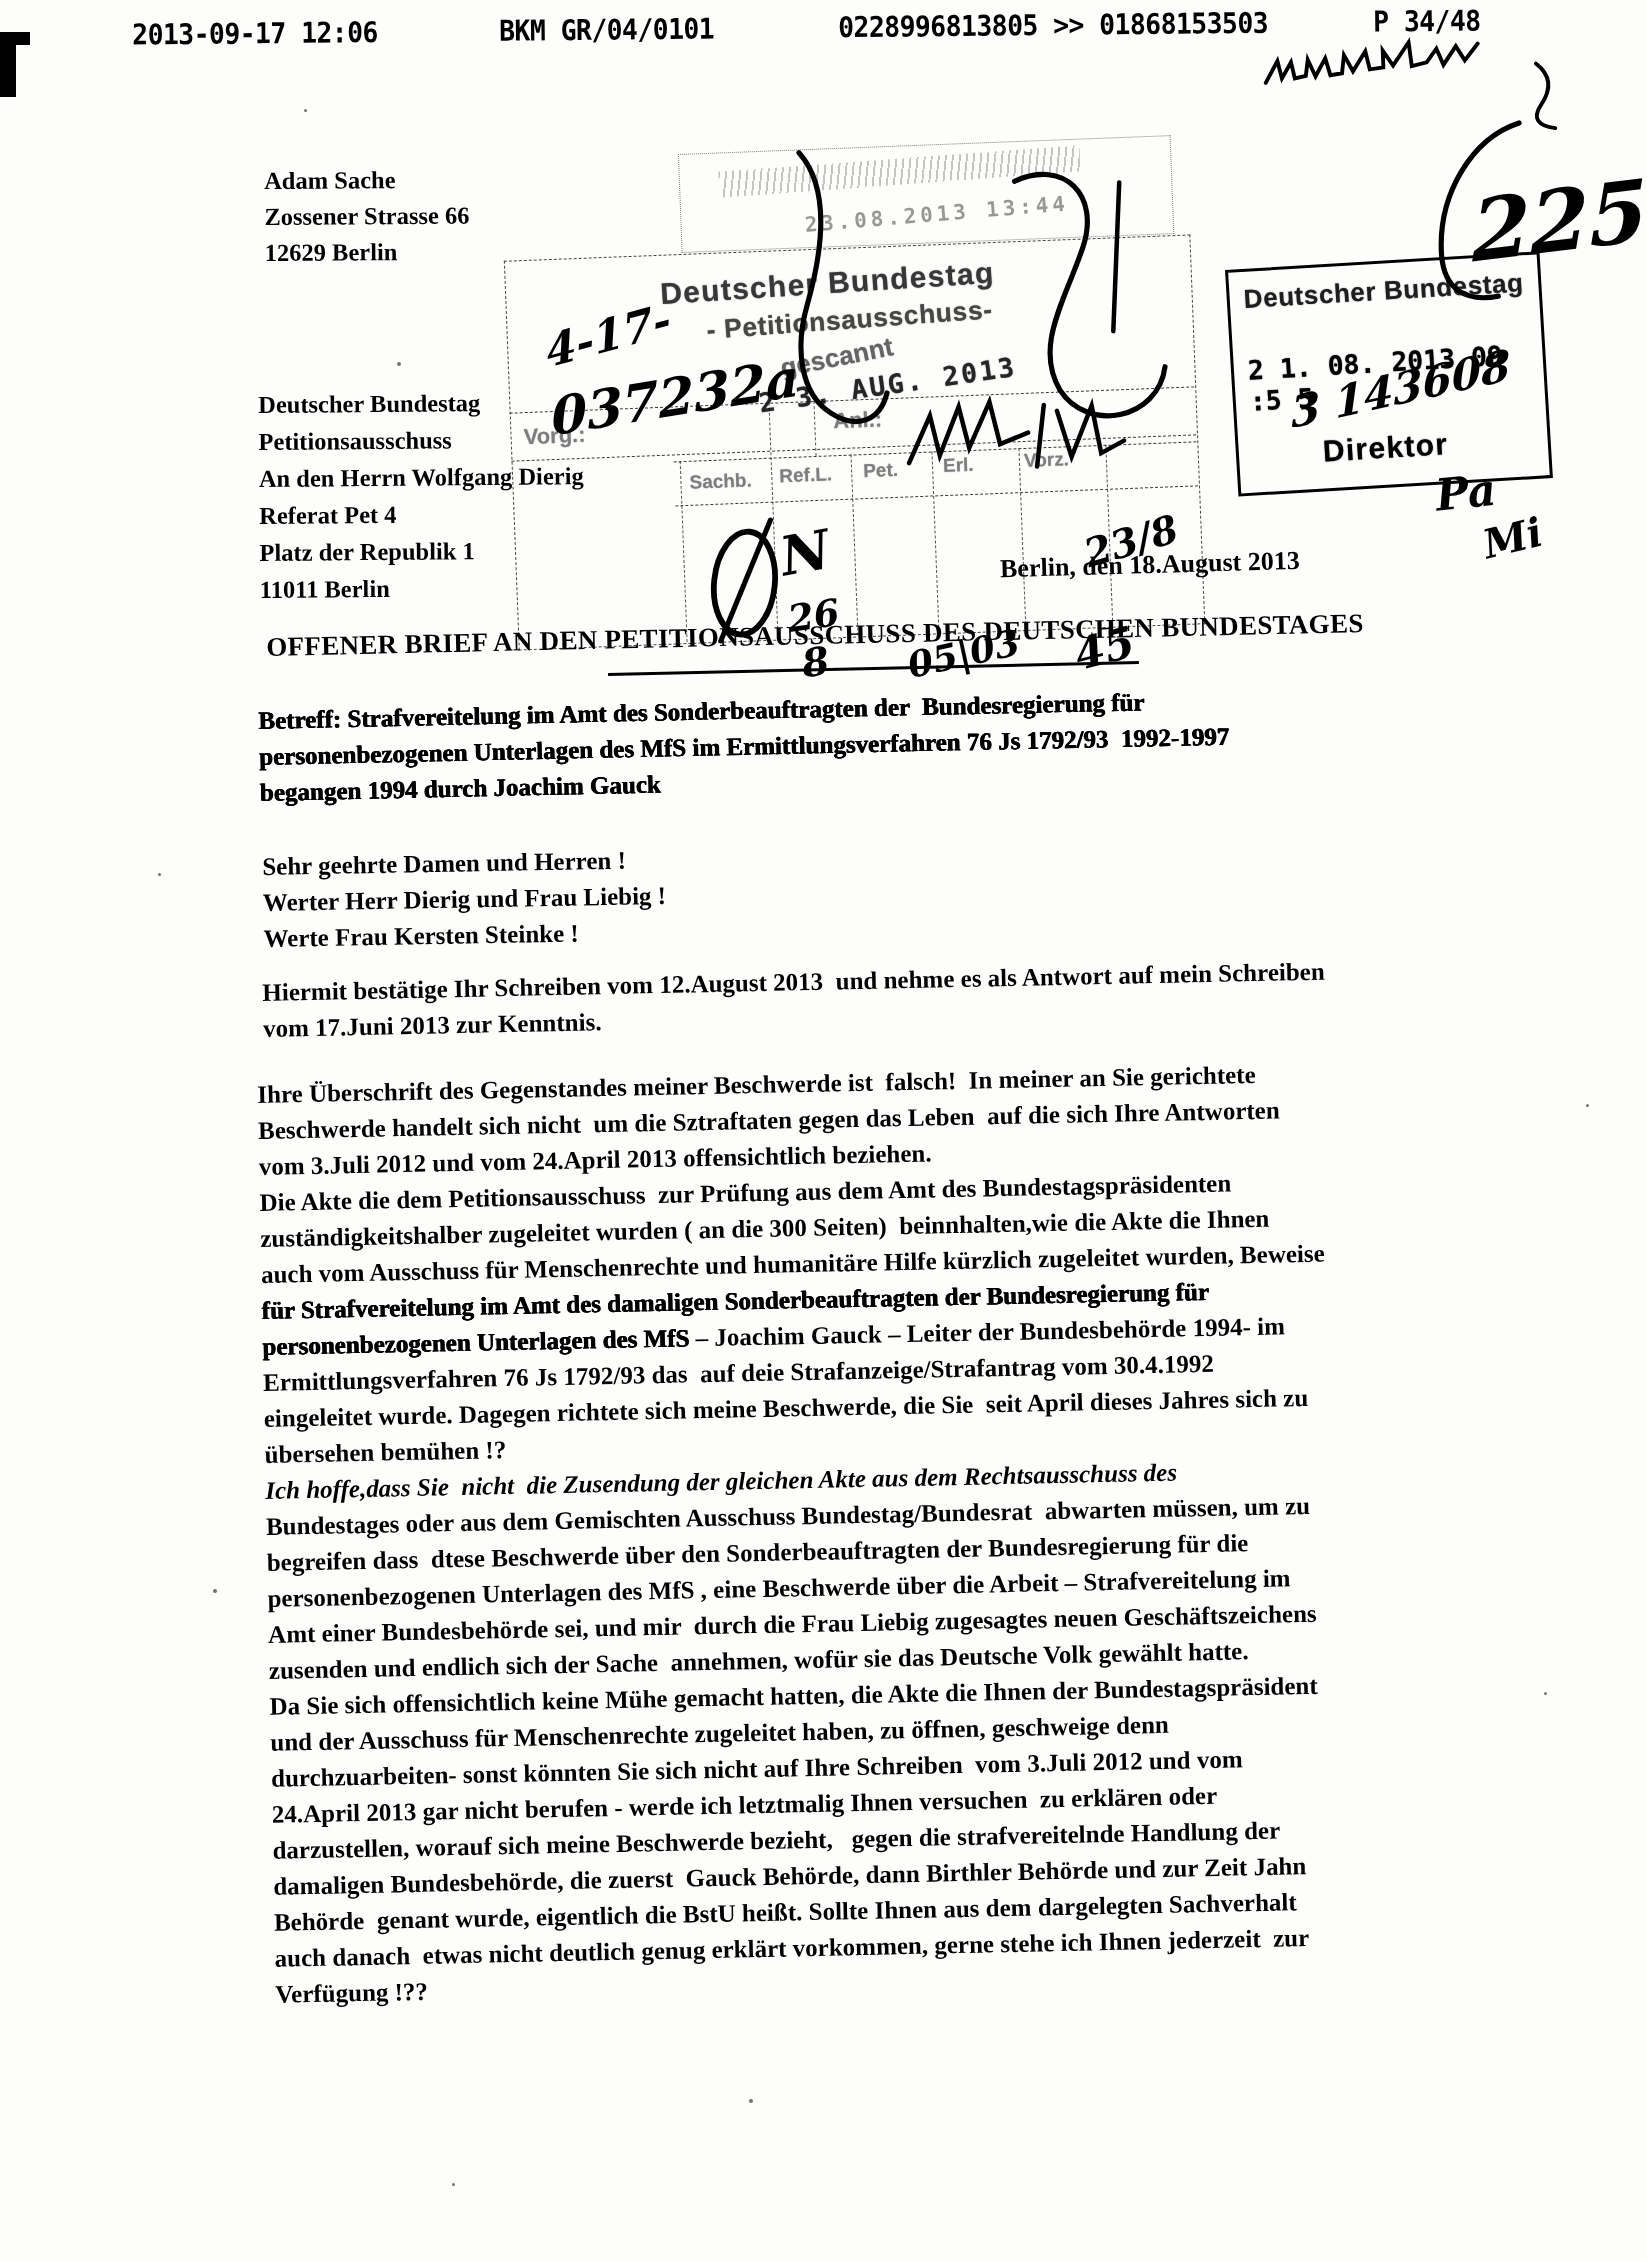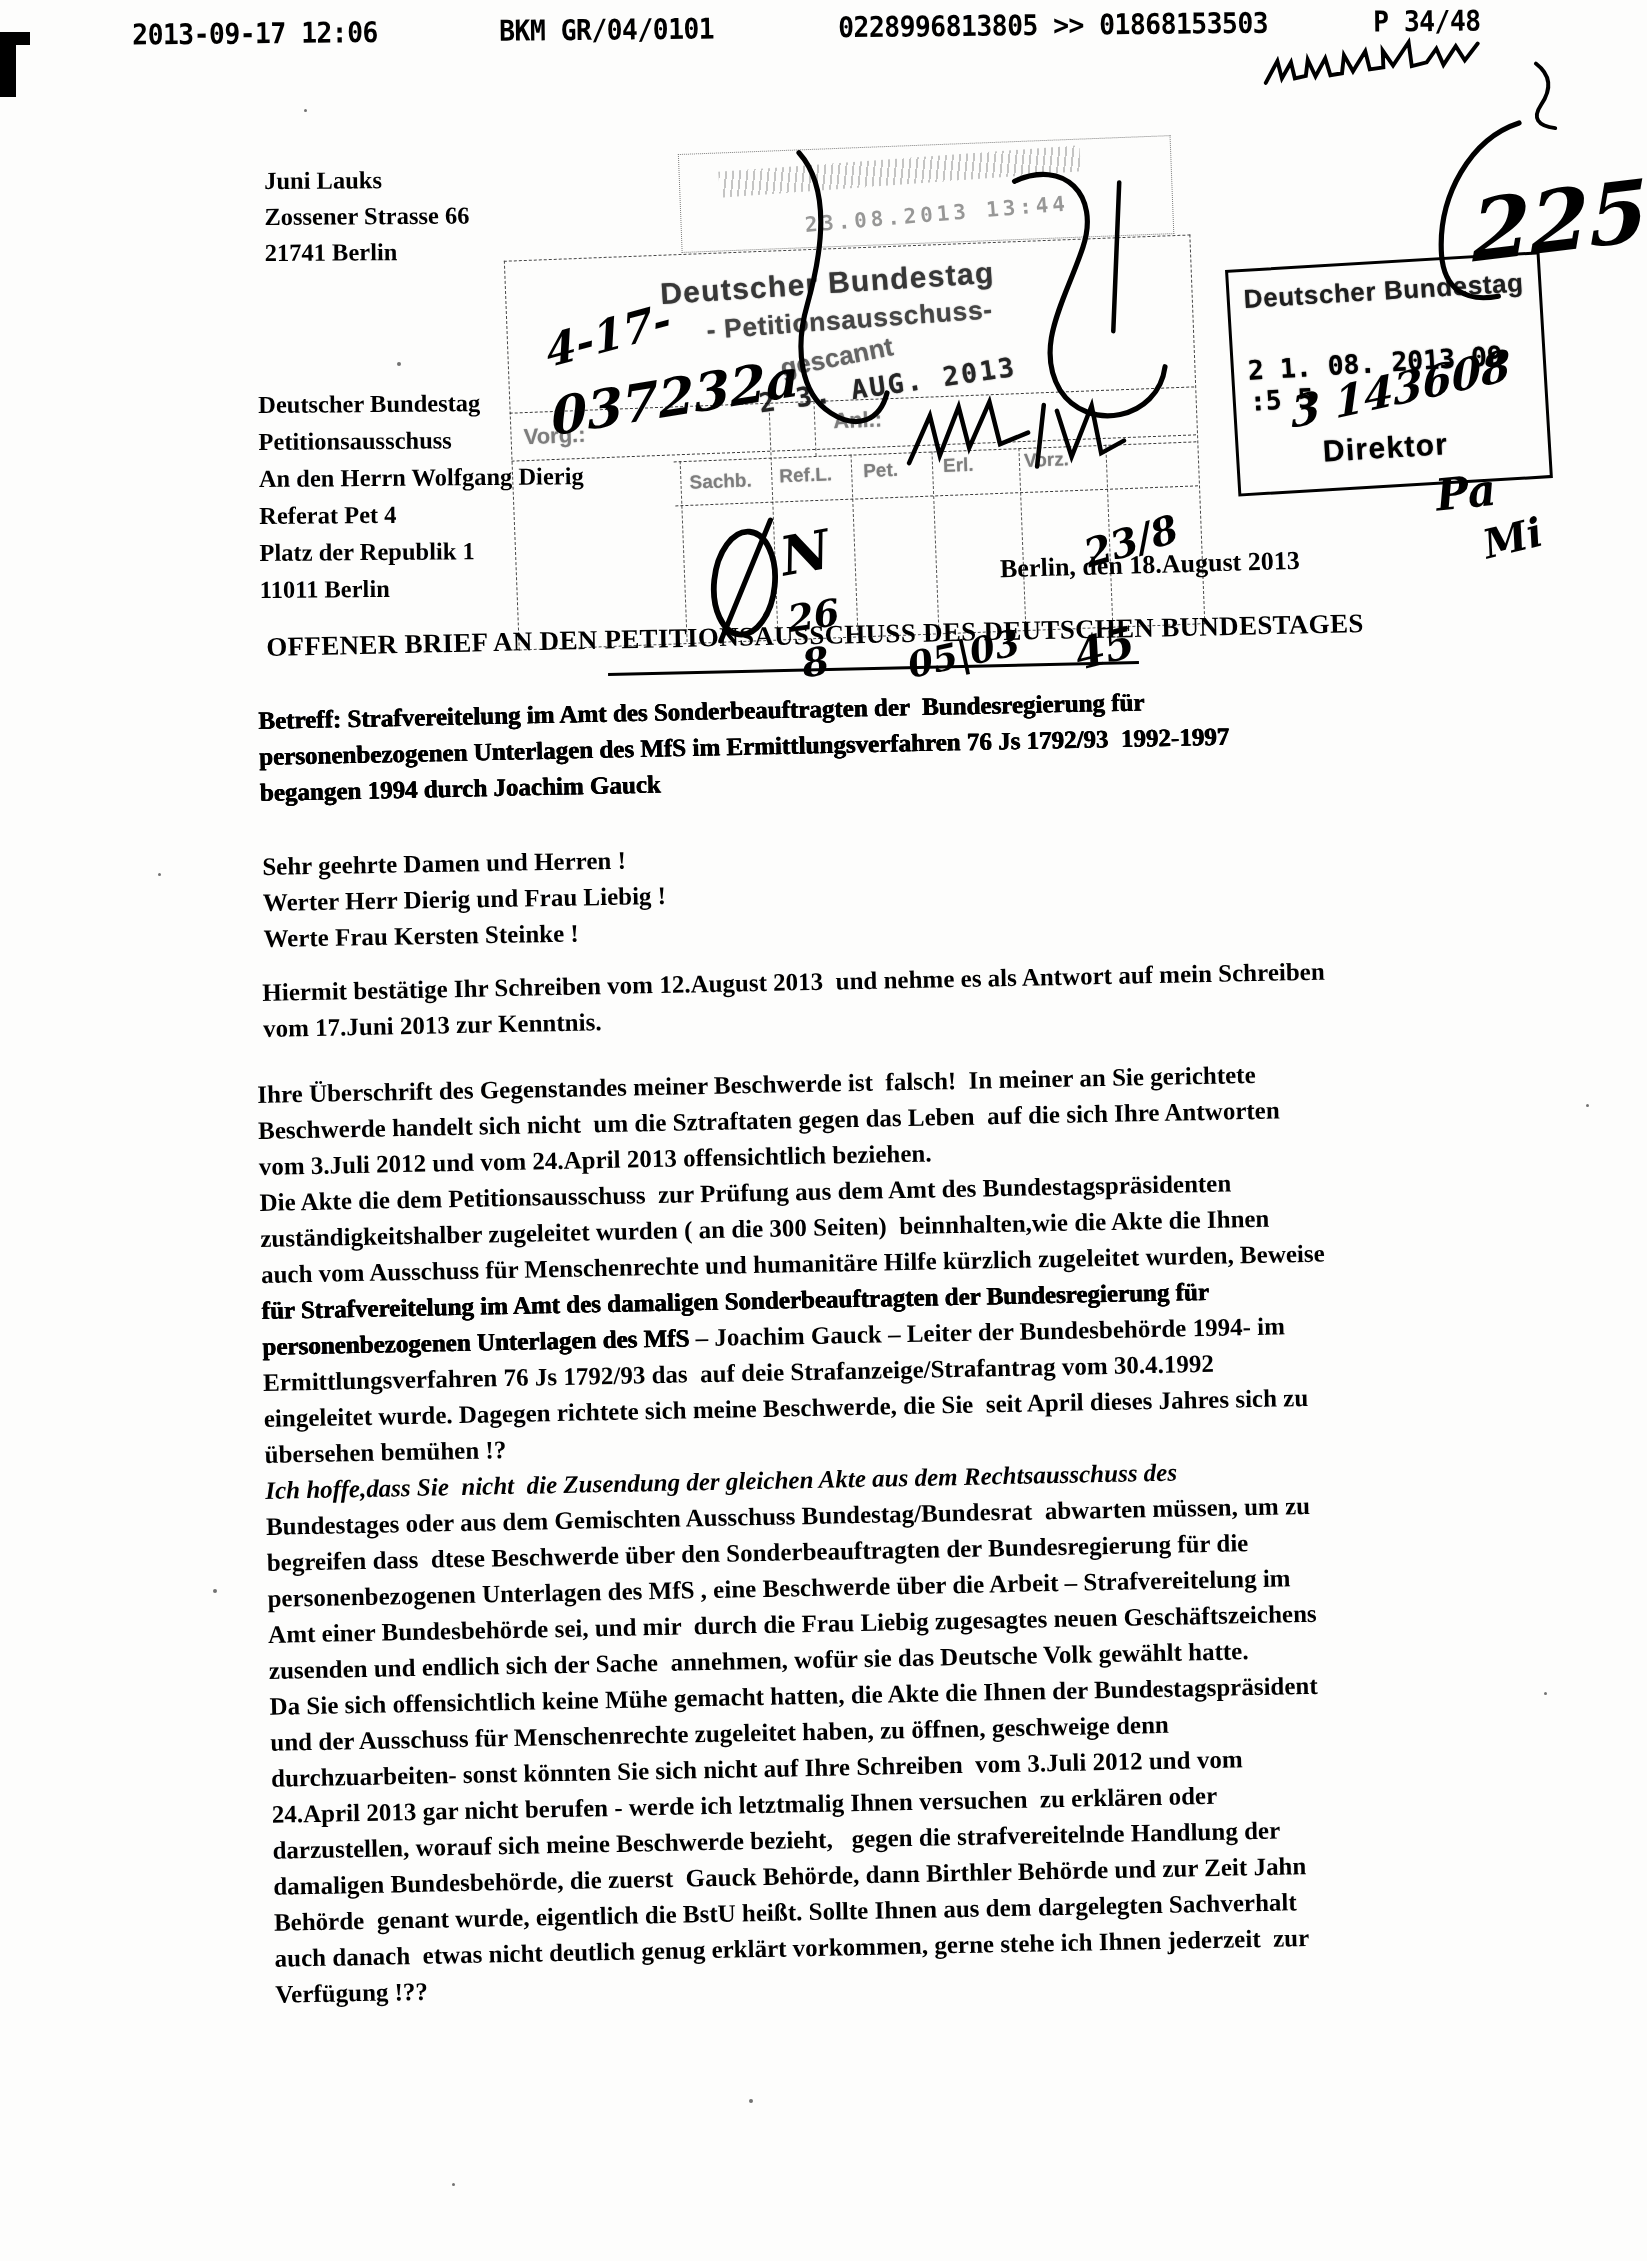--- a/index.html
+++ b/index.html
@@ -47,23 +47,23 @@
 </div>
 
 <svg class="abs" style="left:1227px;top:26px;" width="420" height="362" viewBox="0 0 650 560">
   <path d="M60,88 l18,-34 l7,27 l14,-25 l6,25 l17,-4 l3,-25 l12,26 l15,-28 l8,26 l18,-3 l3,-28 l14,25 l19,-31 l7,28 l21,-3 l-1,-26 l16,23 l24,-36 l5,37 l23,-6 l15,-21 l11,25 l19,-29 l14,22 l20,-26" fill="none" stroke="#000" stroke-width="6" stroke-linecap="round"></path>
   <path d="M478,58 q34,26 8,64 q-20,30 22,36" fill="none" stroke="#000" stroke-width="6" stroke-linecap="round"></path>
   <path d="M452,150 C378,174 326,262 332,354 C336,406 368,428 420,418" fill="none" stroke="#000" stroke-width="8" stroke-linecap="round"></path>
 </svg>
 <div class="abs hand" style="left:1471px;top:181px;font-size:85px;transform:rotate(-7deg) skewX(-6deg);">225</div>
 
 <div id="sender-lines" class="abs addr doc-text" style="left:264px;top:163px;transform:rotate(-0.4deg);">
-    <div class="bline"><span>Juni Lauks</span></div>
+    <div class="bline"><span>Adam Sache</span></div>
     <div class="bline"><span>Zossener Strasse 66</span></div>
-    <div class="bline"><span>21741 Berlin</span></div>
+    <div class="bline"><span>12629 Berlin</span></div>
   </div>
 
 <div id="recipient-lines" class="abs addr doc-text" style="left:258px;top:386px;line-height:37px;transform:rotate(-0.5deg);">
     <div class="bline"><span>Deutscher Bundestag</span></div>
     <div class="bline"><span>Petitionsausschuss</span></div>
     <div class="bline"><span>An den Herrn Wolfgang Dierig</span></div>
     <div class="bline"><span>Referat Pet 4</span></div>
     <div class="bline"><span>Platz der Republik 1</span></div>
     <div class="bline"><span>11011 Berlin</span></div>
   </div>

